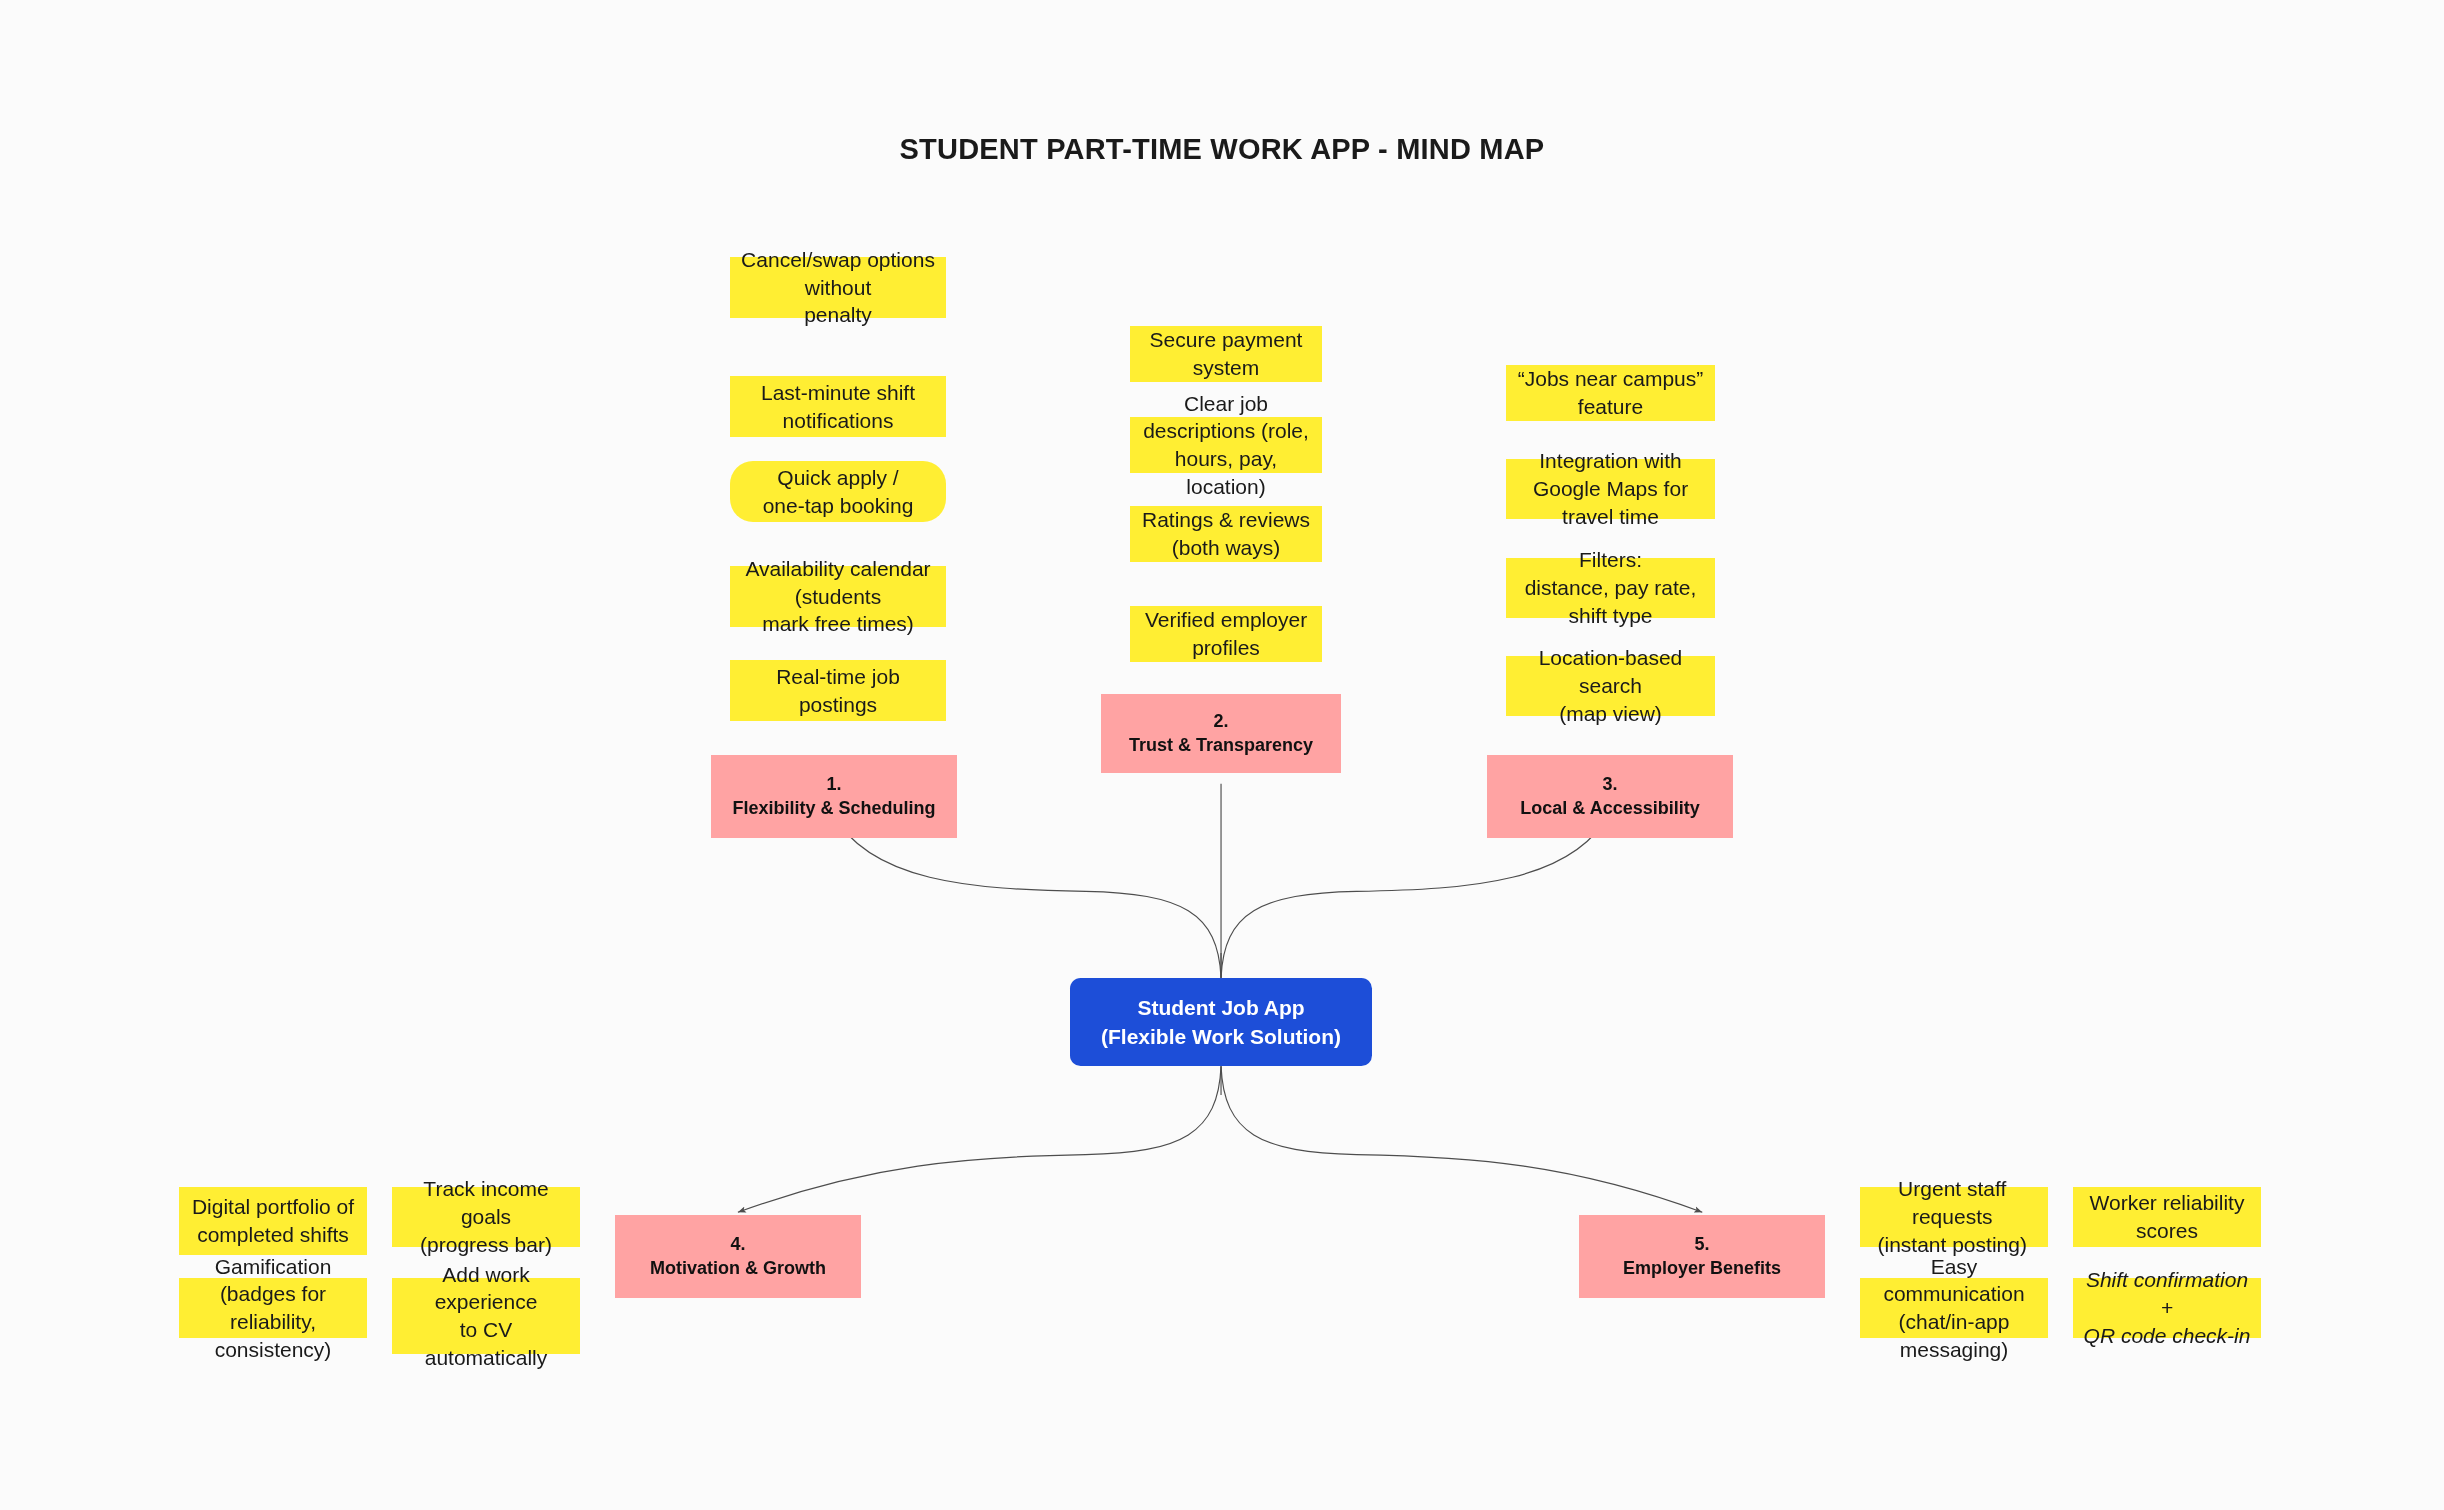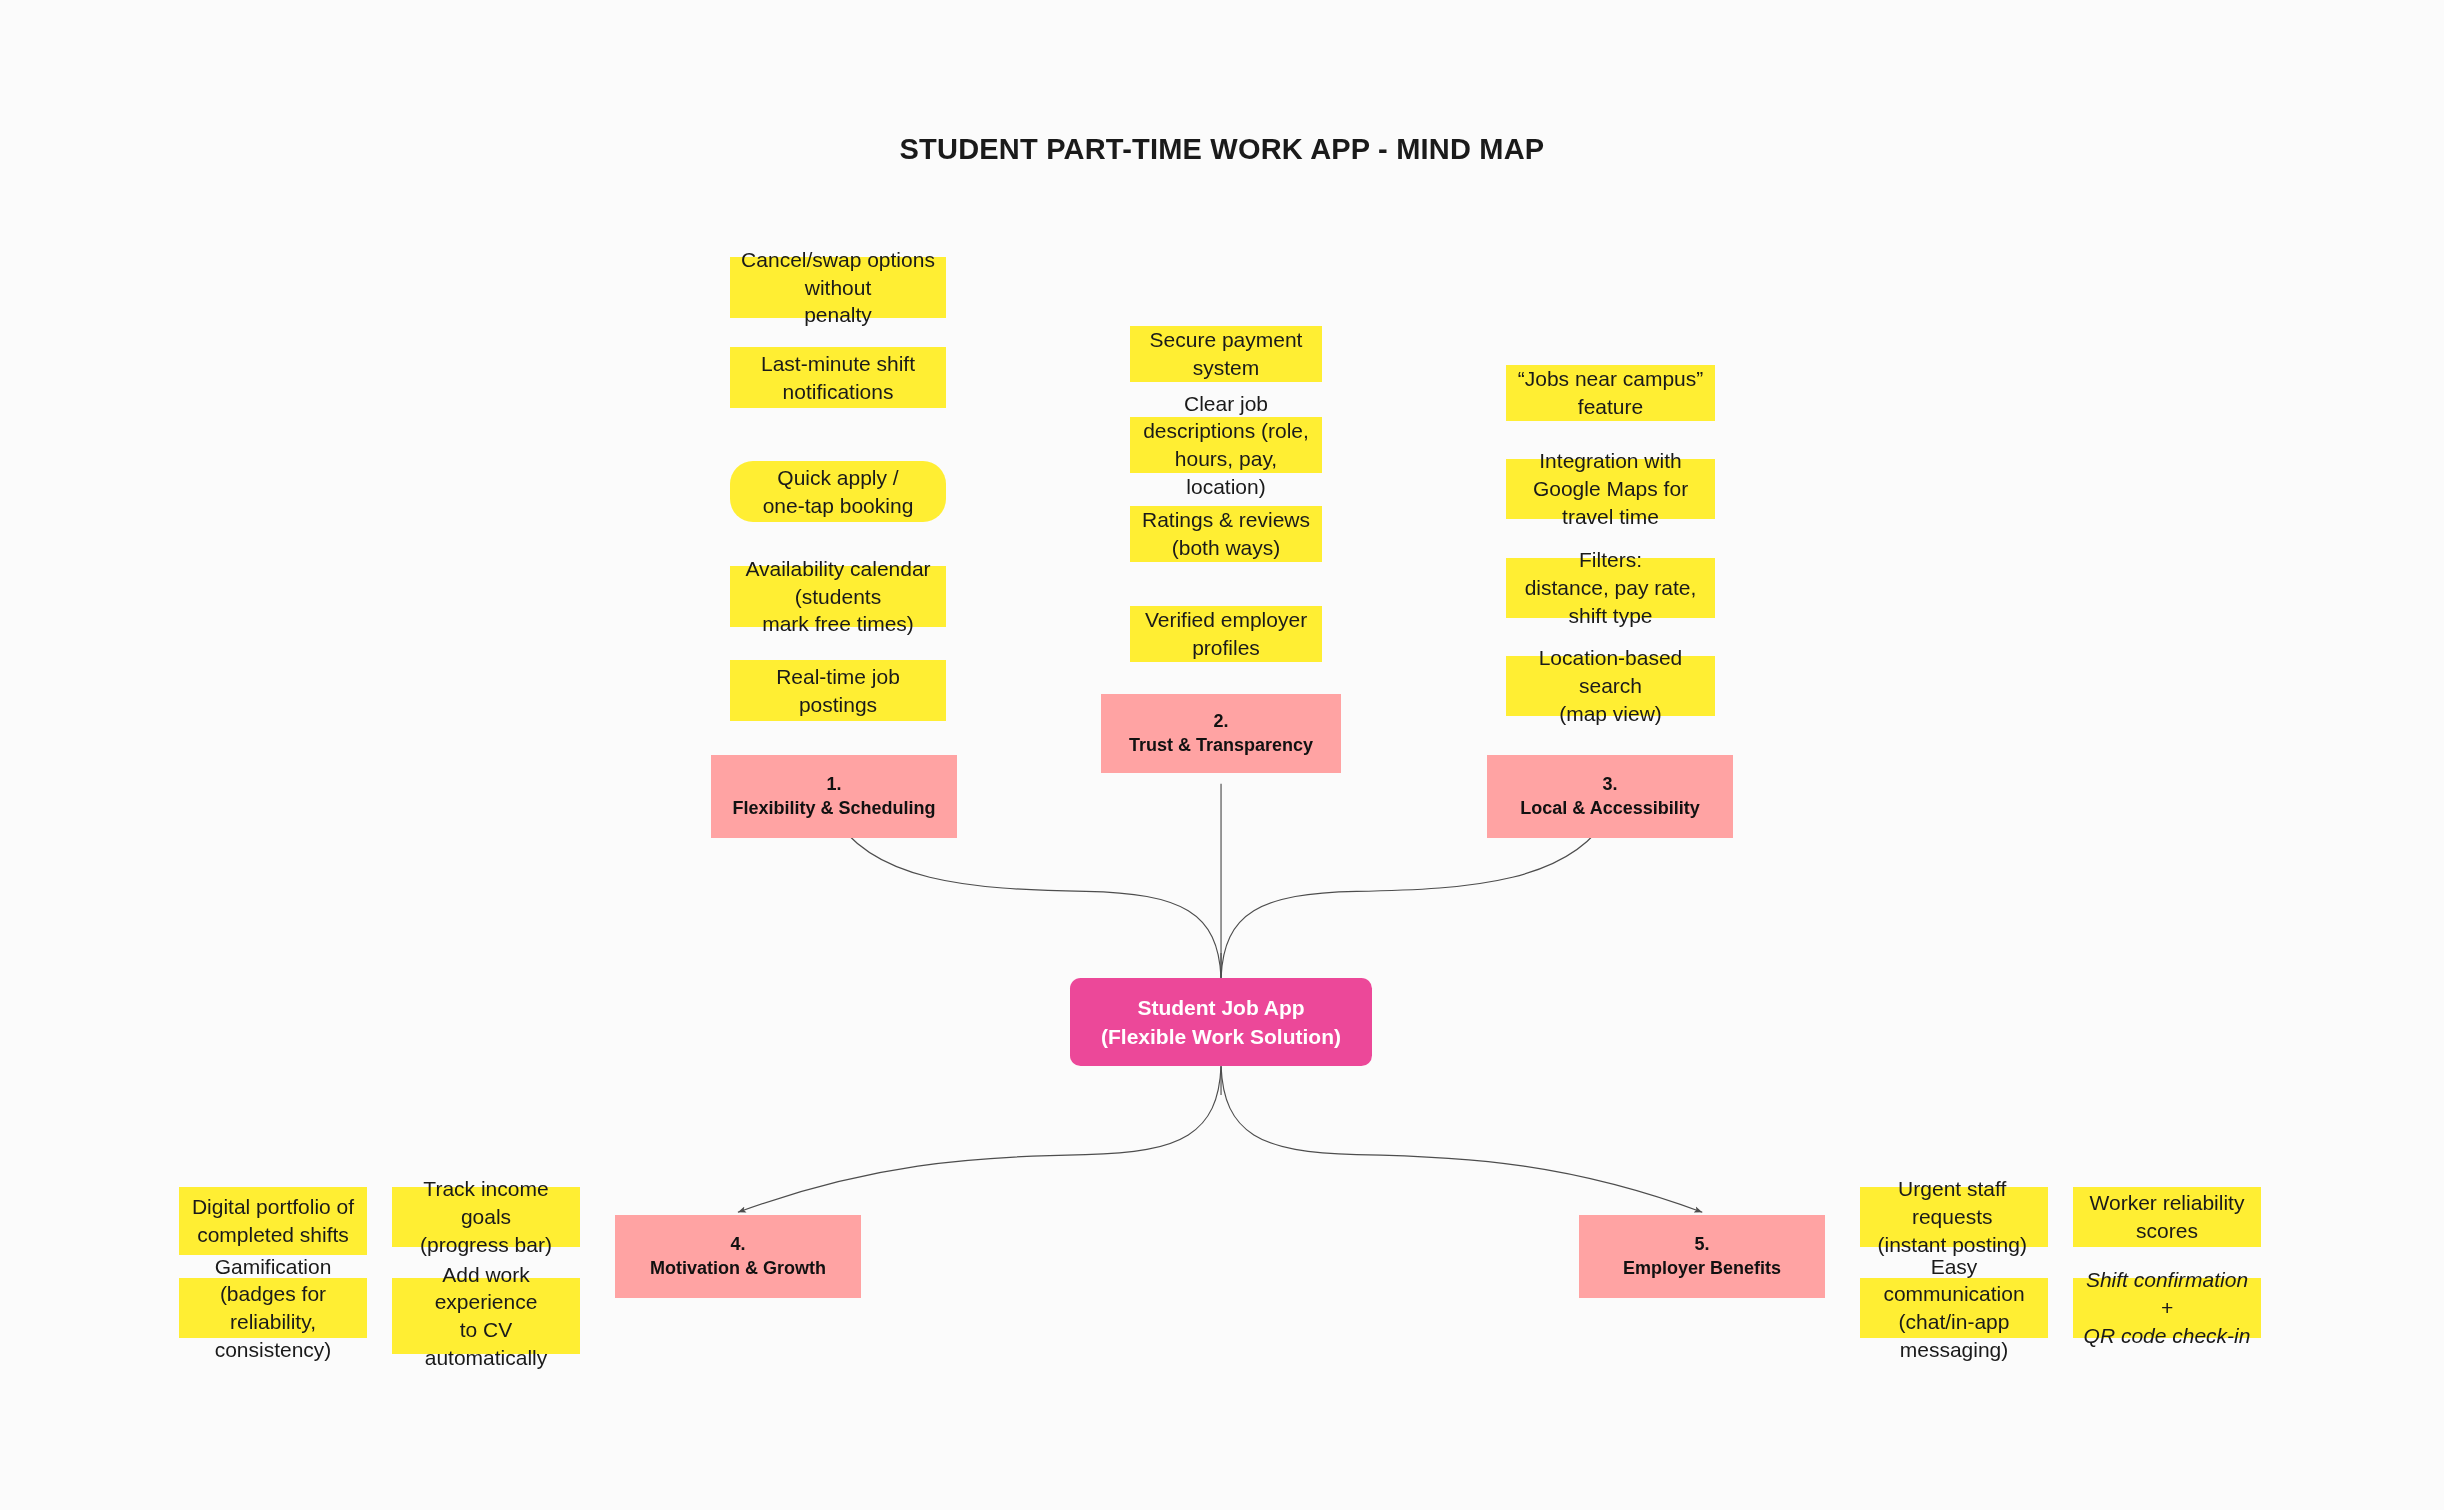--- a/index.html
+++ b/index.html
@@ -52,21 +52,21 @@
   }
   .branch {
     background: #ffa3a3;
     color: #111111;
     font-weight: bold;
     font-size: 18px;
     padding: 3.8px 7.7px;
   }
   .branch .num { font-weight: bold; }
   .root {
-    background: #ec4899;
+    background: #1d4ed8;
     color: #ffffff;
     font-weight: bold;
     font-size: 21px;
     border-radius: 10.6px;
     line-height: 1.4;
   }
   .node .lines { display: block; }
   .node .lines span { display: block; }
 </style>
 </head>
@@ -97,21 +97,21 @@
   </svg>
 
   <div class="title">STUDENT PART-TIME WORK APP - MIND MAP</div>
 
   <div class="node leaf" style="left:730px; top:257px; width:216px; height:61px;">
     <span class="lines">
       <span>Cancel/swap options without</span>
       <span>penalty</span>
     </span>
   </div>
-  <div class="node leaf" style="left:730px; top:347px; width:216px; height:61px;">
+  <div class="node leaf" style="left:730px; top:376px; width:216px; height:61px;">
     <span class="lines">
       <span>Last-minute shift notifications</span>
 
     </span>
   </div>
   <div class="node leaf" style="left:730px; top:461px; width:216px; height:61px;border-radius:23px;">
     <span class="lines">
       <span>Quick apply /</span>
       <span>one-tap booking</span>
     </span>

